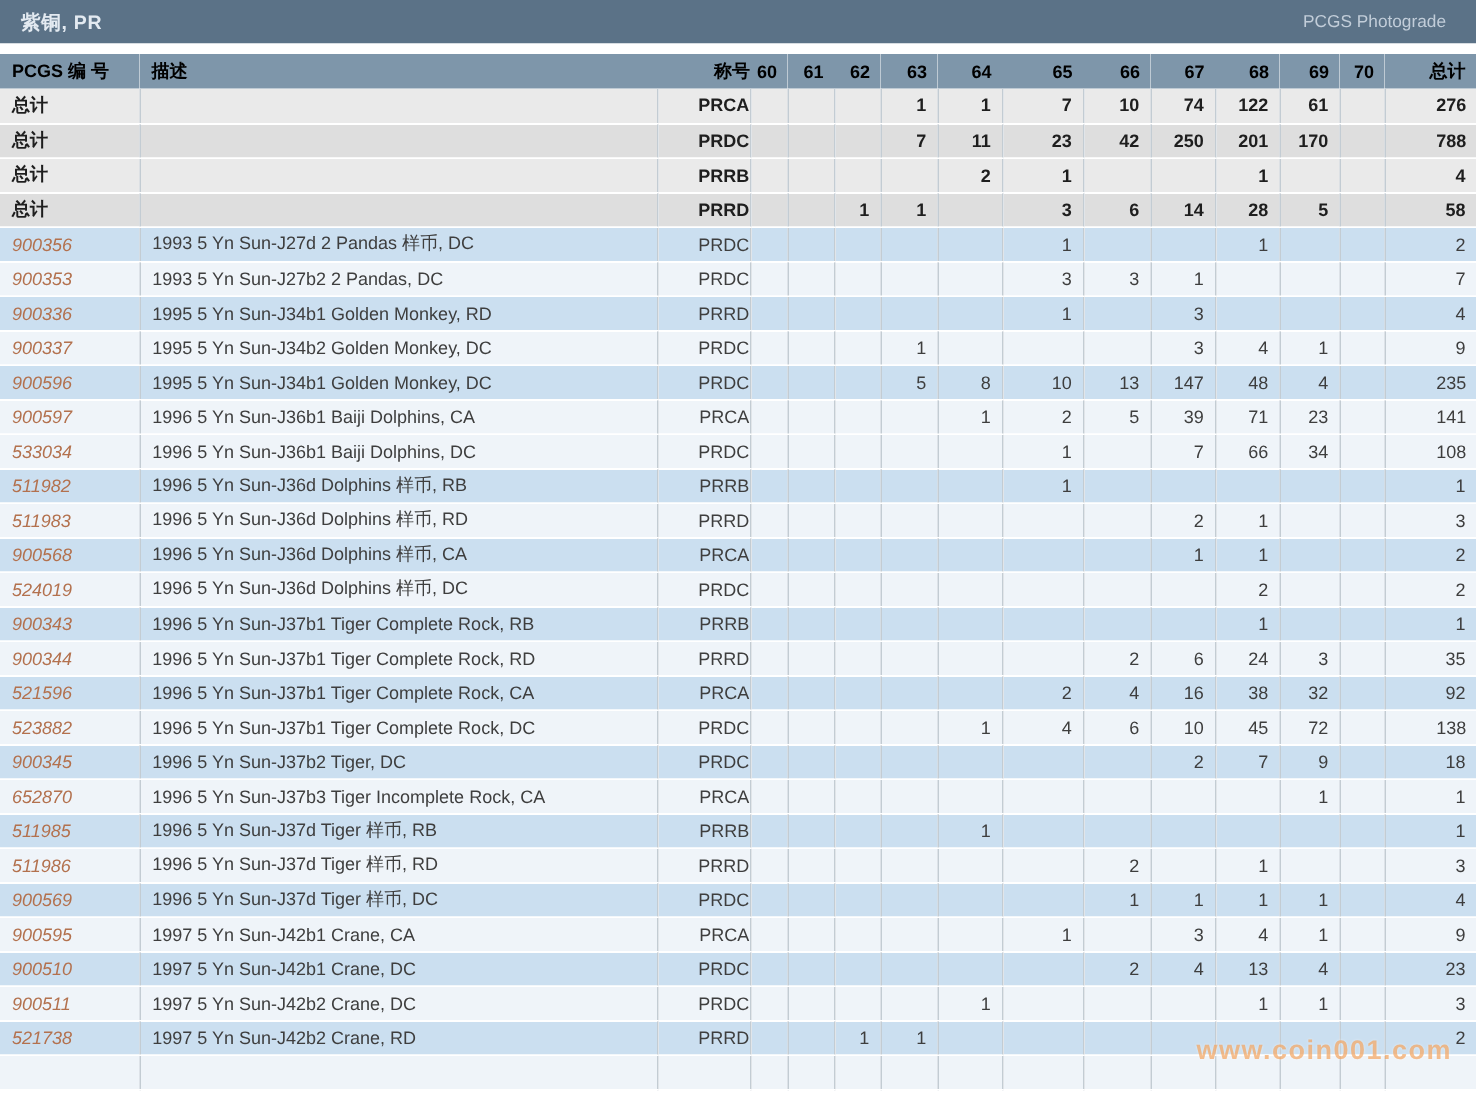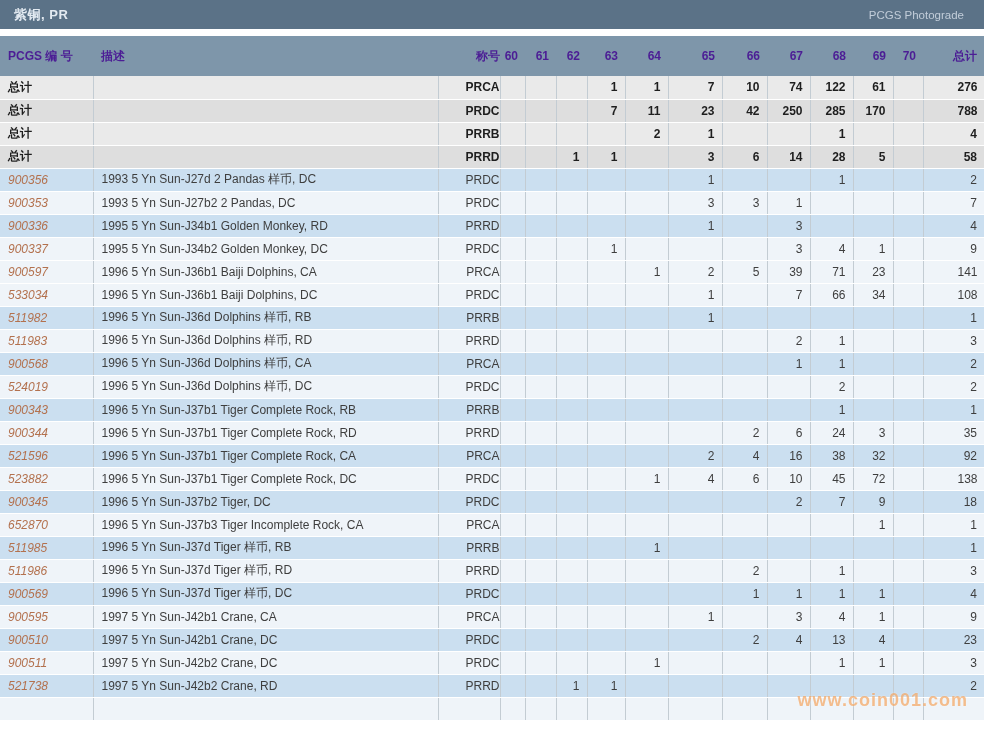--- a/index.html
+++ b/index.html
@@ -13,21 +13,21 @@
   .titlebar{height:29px;background:var(--title-bg);display:flex;align-items:center;
     justify-content:space-between;padding:0 20px 0 14px;}
   .titlebar .title{color:#e3eaf1;font-size:13px;font-weight:bold;letter-spacing:.5px;}
   .titlebar .photograde{color:#c2cdd9;font-size:11.5px;cursor:pointer;}
   .gap{height:7px;background:#fff;}
   table{width:984px;border-collapse:collapse;table-layout:fixed;}
   col.c0{width:93px}col.c1{width:345px}col.c2{width:62px}
   col.c3{width:25px}col.c4{width:31px}col.c5{width:31px}col.c6{width:38px}
   col.c7{width:43px}col.c8{width:54px}col.c9{width:45px}col.c10{width:43px}
   col.c11{width:43px}col.c12{width:40px}col.c13{width:30px}col.c14{width:61px}
-  thead th{height:40px;background:var(--header-bg);color:#4c1d95;font-size:12px;
+  thead th{height:23px;background:var(--header-bg);color:#000000;font-size:12px;
     font-weight:bold;white-space:nowrap;overflow:hidden;}
   td{height:23px;font-size:12px;color:var(--text);border-right:1px solid var(--grid);
     border-bottom:1px solid #fff;white-space:nowrap;overflow:hidden;}
   td:last-child{border-right:none;padding-left:34px;}
   .al{text-align:left;padding-left:8px;}
   .ar{text-align:right;padding-right:7px;}
   .ac{text-align:right;}
   tr.sum-a td{background:var(--sum-a);} tr.sum-b td{background:var(--sum-b);}
   tr.row-a td{background:var(--row-a);} tr.row-b td{background:var(--row-b);}
   tr.summary td{font-weight:bold;color:#1e1e1e;}
@@ -106,21 +106,21 @@
           <td class="al"></td>
           <td class="ac">PRDC</td>
           <td class="ar"></td>
           <td class="ar"></td>
           <td class="ar"></td>
           <td class="ar">7</td>
           <td class="ar">11</td>
           <td class="ar">23</td>
           <td class="ar">42</td>
           <td class="ar">250</td>
-          <td class="ar">285</td>
+          <td class="ar">201</td>
           <td class="ar">170</td>
           <td class="ar"></td>
           <td class="ar">788</td>
         </tr>
         <tr class="summary sum-a">
           <td class="al">总计</td>
           <td class="al"></td>
           <td class="ac">PRRB</td>
           <td class="ar"></td>
           <td class="ar"></td>
@@ -212,20 +212,37 @@
           <td class="ar"></td>
           <td class="ar">1</td>
           <td class="ar"></td>
           <td class="ar"></td>
           <td class="ar"></td>
           <td class="ar">3</td>
           <td class="ar">4</td>
           <td class="ar">1</td>
           <td class="ar"></td>
           <td class="ar">9</td>
+        </tr>
+        <tr class="row-a">
+          <td class="al link">900596</td>
+          <td class="al">1995 5 Yn Sun-J34b1 Golden Monkey, DC</td>
+          <td class="ac">PRDC</td>
+          <td class="ar"></td>
+          <td class="ar"></td>
+          <td class="ar"></td>
+          <td class="ar">5</td>
+          <td class="ar">8</td>
+          <td class="ar">10</td>
+          <td class="ar">13</td>
+          <td class="ar">147</td>
+          <td class="ar">48</td>
+          <td class="ar">4</td>
+          <td class="ar"></td>
+          <td class="ar">235</td>
         </tr>
         <tr class="row-b">
           <td class="al link">900597</td>
           <td class="al">1996 5 Yn Sun-J36b1 Baiji Dolphins, CA</td>
           <td class="ac">PRCA</td>
           <td class="ar"></td>
           <td class="ar"></td>
           <td class="ar"></td>
           <td class="ar"></td>
           <td class="ar">1</td>

